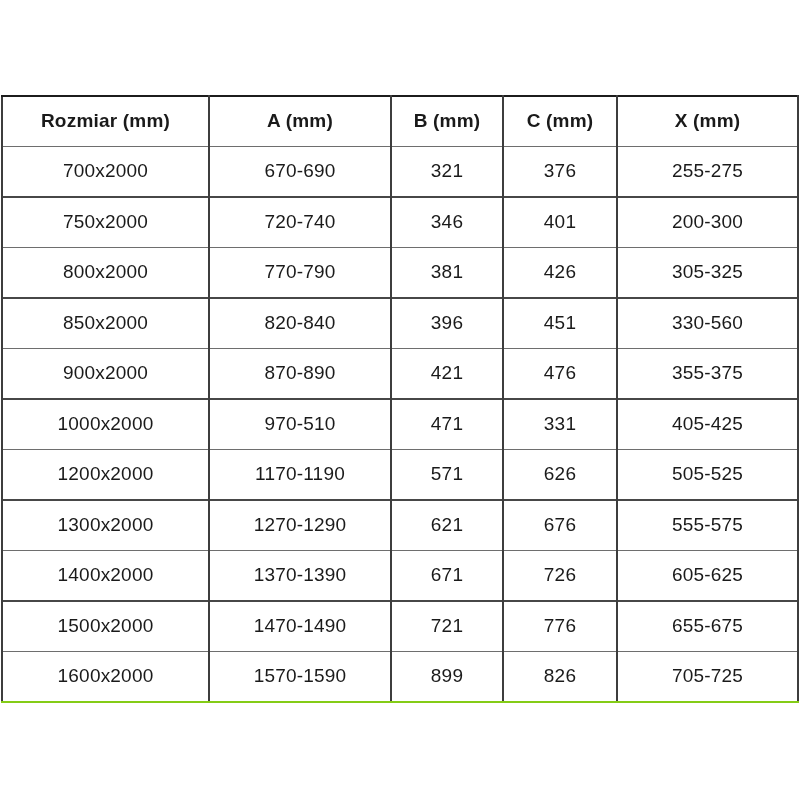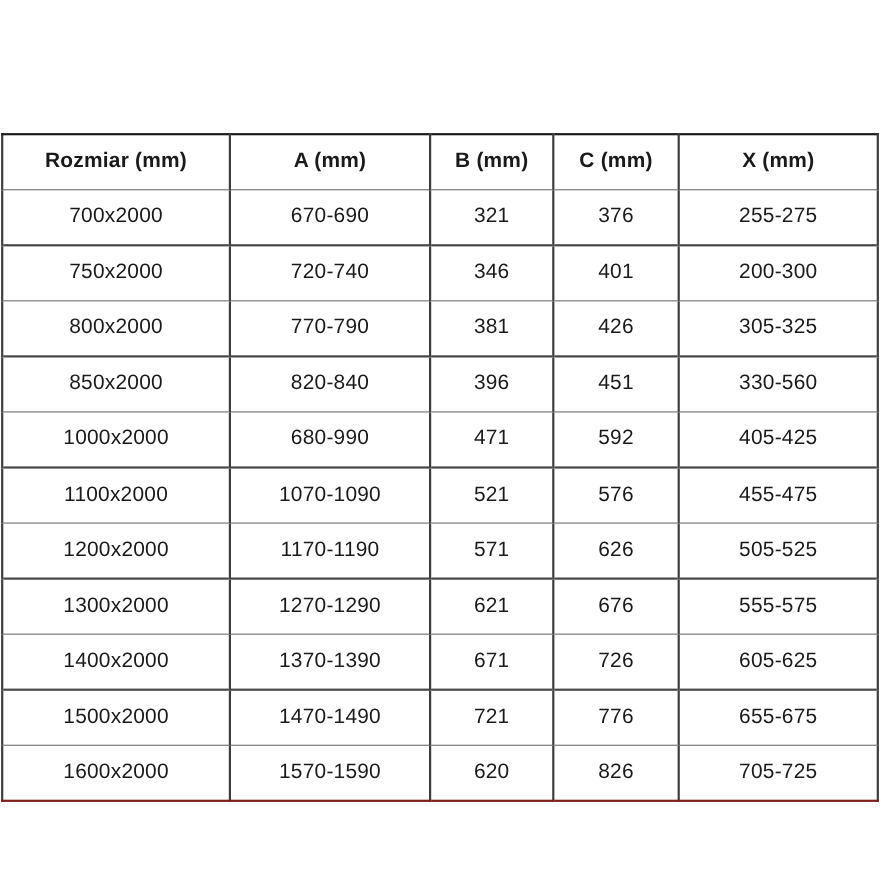--- a/index.html
+++ b/index.html
@@ -53,24 +53,23 @@
     font-weight: bold;
     border-top: 2.5px solid #1c1c1c;
     border-bottom: 1.5px solid #6e6e6e;
   }
   table.size-table tbody tr:nth-child(even) td {
     border-top: 2px solid #474747;
   }
   table.size-table {
     border: 2px solid #2a2a2a;
     border-top: 2.5px solid #161616;
-    margin-top: 26px;
   }
   table.size-table tbody tr:last-child td {
-    border-bottom: 2px solid #7f1d1d;
+    border-bottom: 2px solid #84cc16;
   }
 </style>
 </head>
 <body>
 
 <div class="stage">
   <table class="size-table">
     <colgroup>
       <col class="c1">
         <col class="c2">
@@ -110,32 +109,32 @@
           <td>305-325</td>
         </tr>
         <tr>
           <td>850x2000</td>
           <td>820-840</td>
           <td>396</td>
           <td>451</td>
           <td>330-560</td>
         </tr>
         <tr>
-          <td>1000x2000</td>
-          <td>680-990</td>
-          <td>471</td>
-          <td>592</td>
-          <td>405-425</td>
+          <td>900x2000</td>
+          <td>870-890</td>
+          <td>421</td>
+          <td>476</td>
+          <td>355-375</td>
         </tr>
         <tr>
-          <td>1100x2000</td>
-          <td>1070-1090</td>
-          <td>521</td>
-          <td>576</td>
-          <td>455-475</td>
+          <td>1000x2000</td>
+          <td>970-510</td>
+          <td>471</td>
+          <td>331</td>
+          <td>405-425</td>
         </tr>
         <tr>
           <td>1200x2000</td>
           <td>1170-1190</td>
           <td>571</td>
           <td>626</td>
           <td>505-525</td>
         </tr>
         <tr>
           <td>1300x2000</td>
@@ -154,19 +153,19 @@
         <tr>
           <td>1500x2000</td>
           <td>1470-1490</td>
           <td>721</td>
           <td>776</td>
           <td>655-675</td>
         </tr>
         <tr>
           <td>1600x2000</td>
           <td>1570-1590</td>
-          <td>620</td>
+          <td>899</td>
           <td>826</td>
           <td>705-725</td>
         </tr>
       </tbody>
   </table>
 </div>
 
 </body></html>

